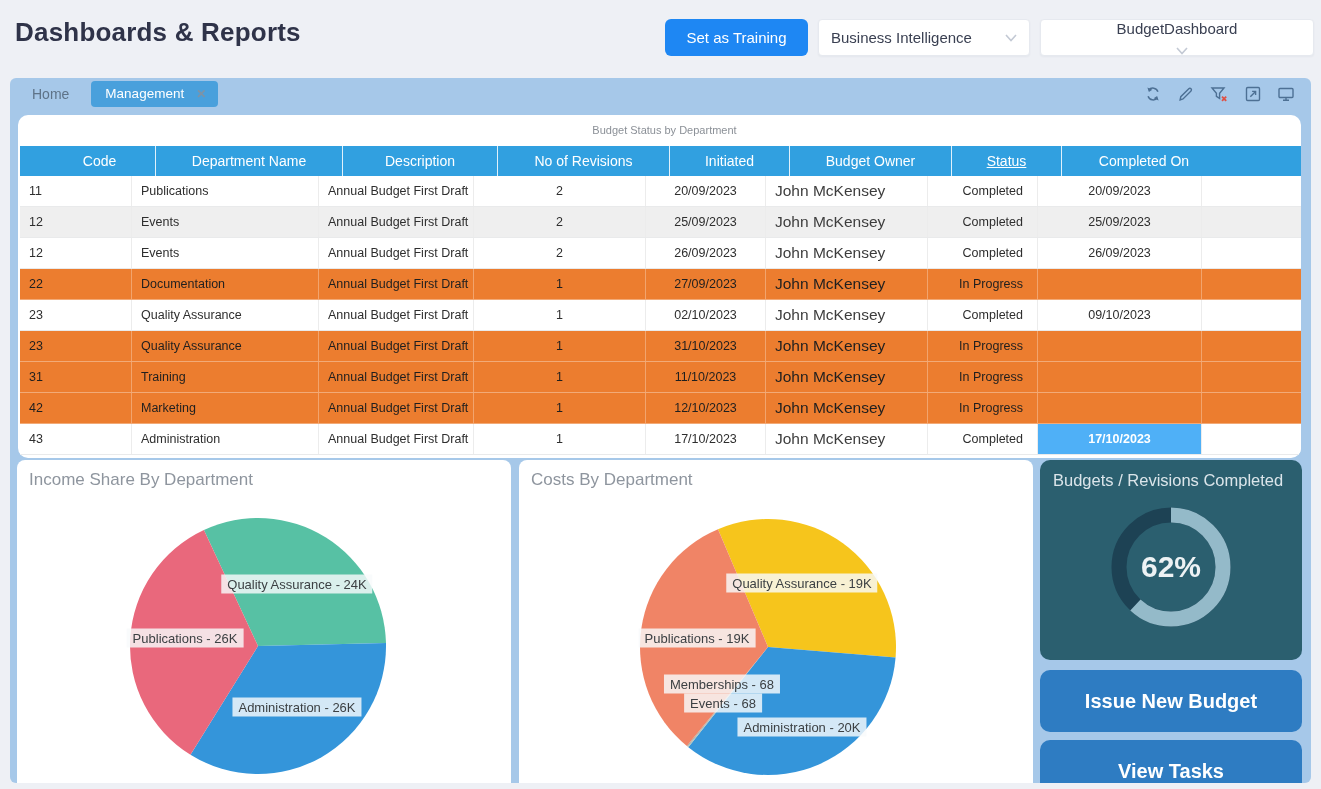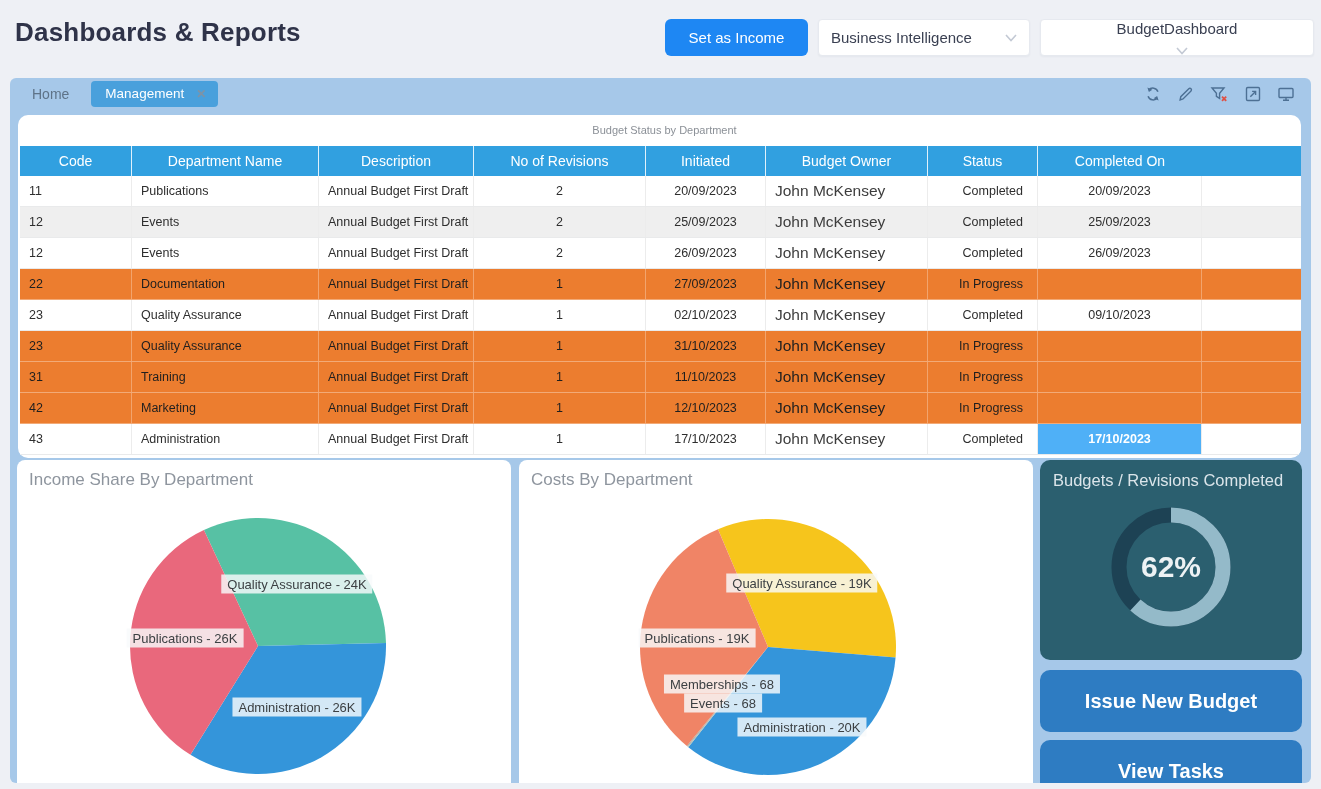--- a/index.html
+++ b/index.html
@@ -108,21 +108,21 @@
     display:flex; align-items:center; justify-content:center; cursor:pointer;
   }
   .action-issue { margin-top:10px; }
   .action-view  { margin-top:8px; }
 </style>
 </head>
 <body>
 
 <div class="app-header">
   <div class="page-title">Dashboards &amp; Reports</div>
-  <button class="btn-set-default">Set as Income</button>
+  <button class="btn-set-default">Set as Training</button>
   <div class="dropdown dd-category">
     <span>Business Intelligence</span>
     <svg class="chev" width="12" height="8" viewBox="0 0 12 8">
         <polyline points="1,1 6,6.5 11,1" fill="none" stroke="#c3c9d4" stroke-width="1.6"></polyline>
       </svg>
   </div>
   <div class="dropdown dd-dashboard">
     <span>BudgetDashboard</span>
     <svg class="chev" width="12" height="8" viewBox="0 0 12 8">
         <polyline points="1,1 6,6.5 11,1" fill="none" stroke="#c3c9d4" stroke-width="1.6"></polyline>
@@ -162,27 +162,27 @@
         <line x1="9" y1="12.5" x2="9" y2="15.2" stroke="#4d7094" stroke-width="1.4"></line>
         <line x1="6" y1="15.2" x2="12" y2="15.2" stroke="#4d7094" stroke-width="1.4"></line>
       </svg>
     </span>
   </div>
 
   <div class="table-card">
     <div class="table-title">Budget Status by Department</div>
     <div class="grid">
       <div class="grid-head">
-          <div class="th" style="width: 112px;">Code</div>
+          <div class="th" style="width: 112px; margin-left: 24px;">Code</div>
           <div class="th" style="width: 187px;">Department Name</div>
           <div class="th" style="width: 155px;">Description</div>
           <div class="th" style="width: 172px;">No of Revisions</div>
           <div class="th" style="width: 120px;">Initiated</div>
           <div class="th" style="width: 162px;">Budget Owner</div>
-          <div class="th" style="width: 110px;">Status</div>
+          <div class="th" style="width: 110px; text-decoration: underline;">Status</div>
           <div class="th" style="width: 164px;">Completed On</div>
         </div>
       <div>
           <div class="tr">
             <div class="td" style="width: 112px;">11</div>
             <div class="td" style="width: 187px;">Publications</div>
             <div class="td" style="width: 155px;">Annual Budget First Draft</div>
             <div class="td a-center" style="width: 172px;">2</div>
             <div class="td a-center" style="width: 120px;">20/09/2023</div>
             <div class="td owner" style="width: 162px;">John McKensey</div>

